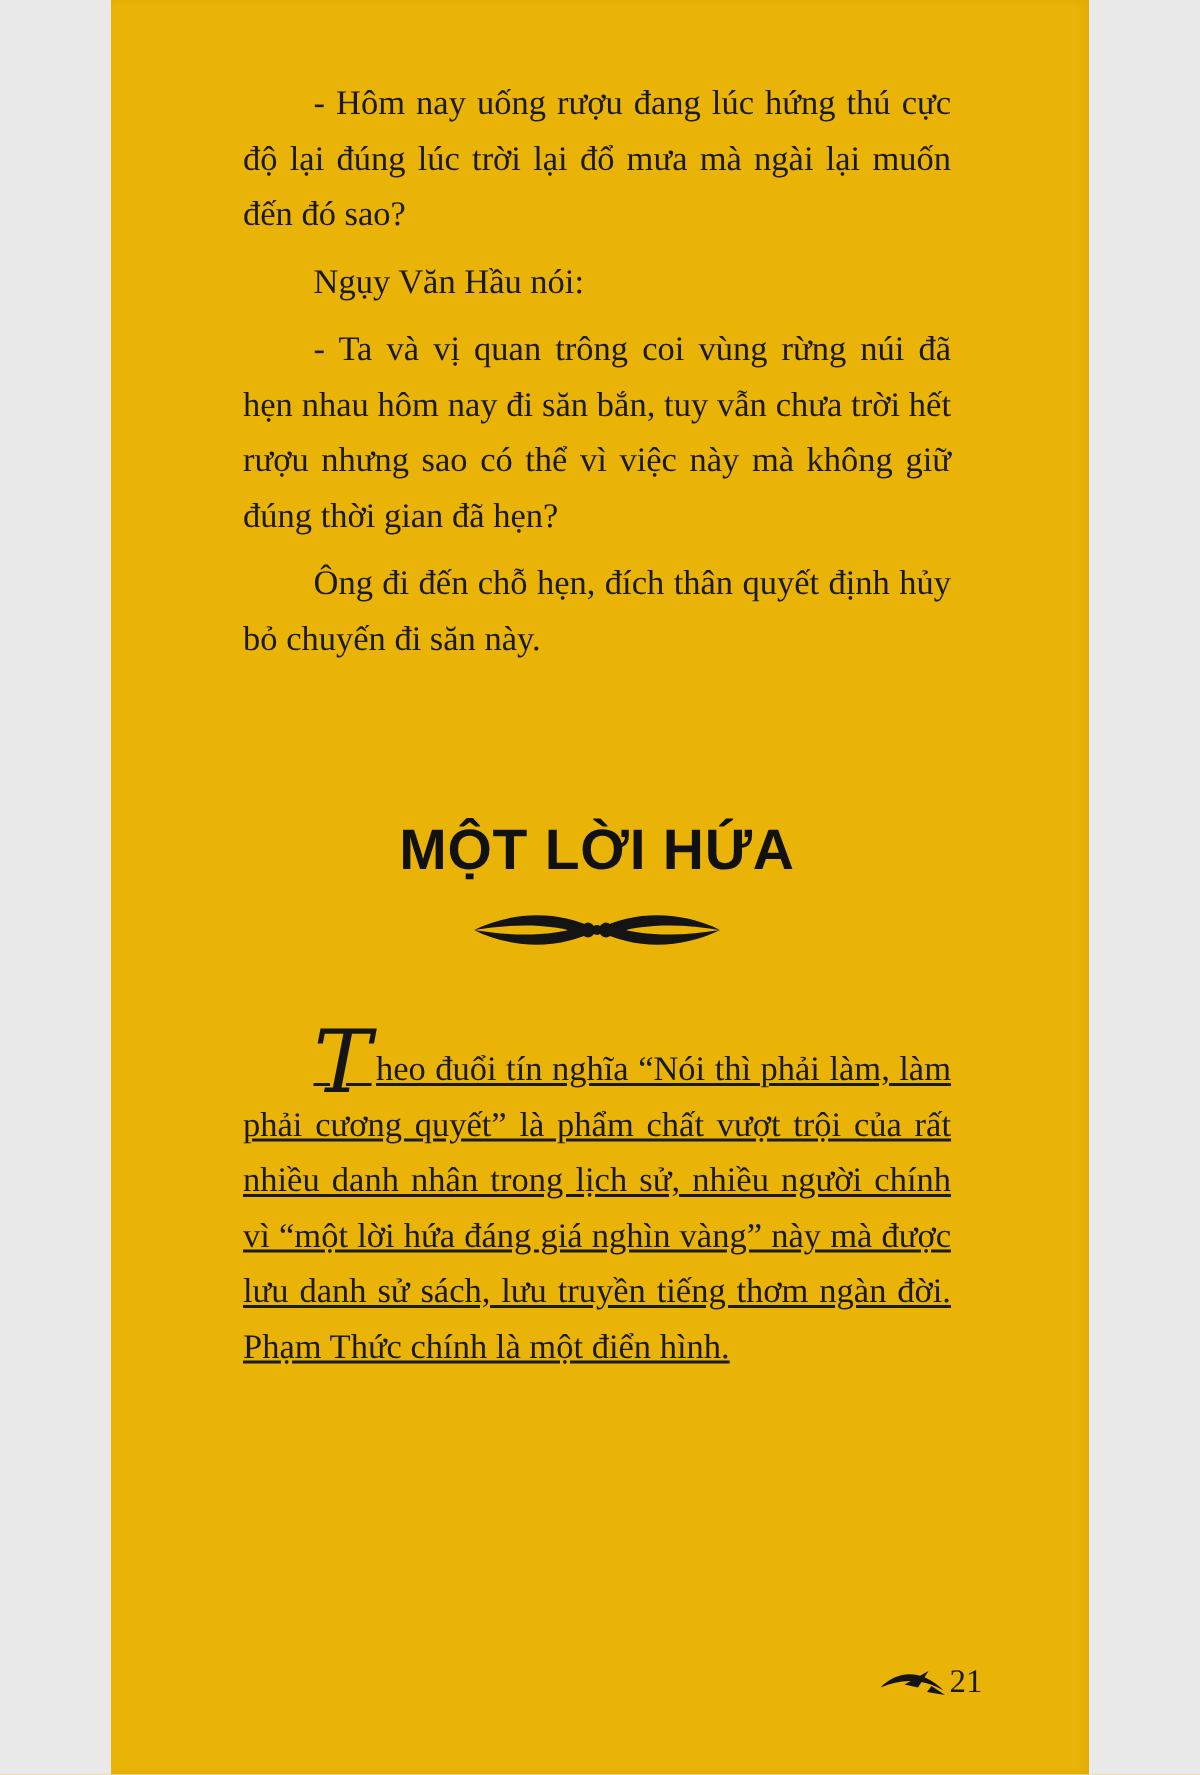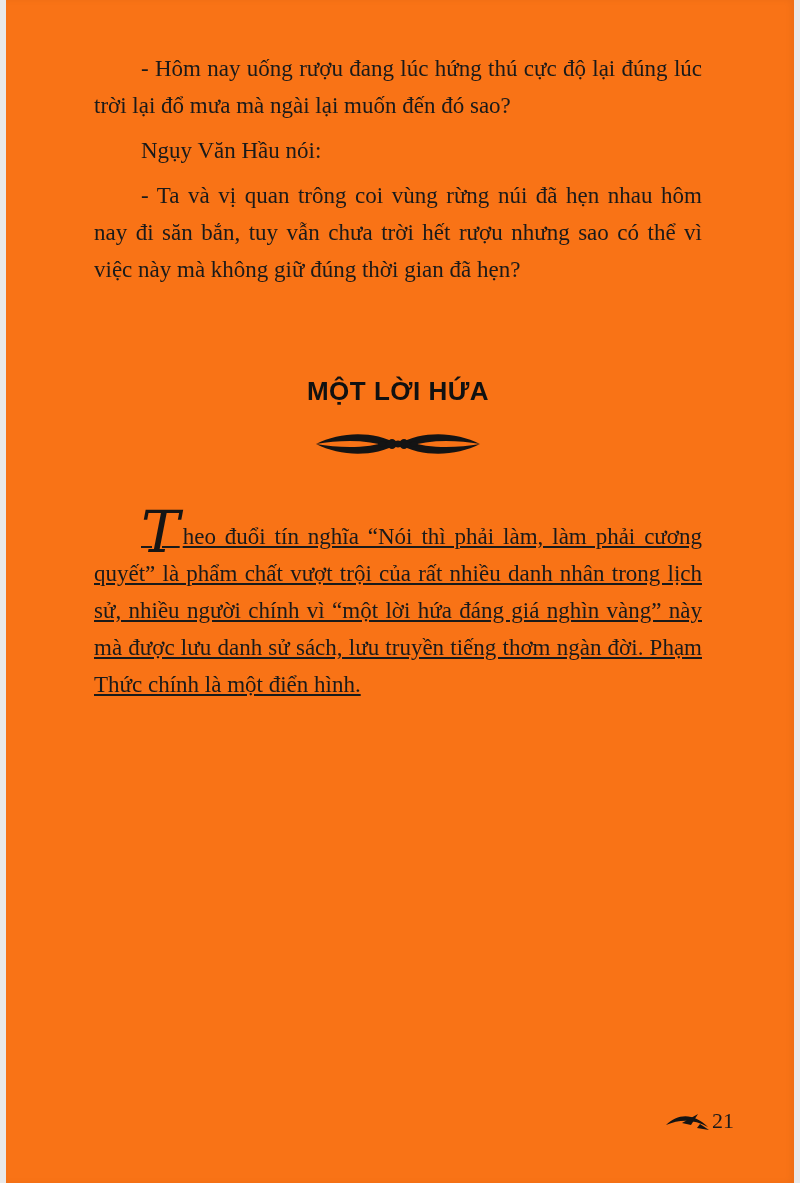--- a/index.html
+++ b/index.html
@@ -1,47 +1,47 @@
 <!DOCTYPE html>
 <html><head>
 <meta charset="utf-8">
 <style>
   * { box-sizing: border-box; }
   html, body { margin: 0; padding: 0; background: #e9e9e9; }
 
   .page {
-    width: 788px;
+    width: 652px;
     height: 1183px;
     margin: 0 auto;
-    background: #f97316;
+    background: #eab308;
     color: #1a1a1a;
     font-family: "Liberation Serif", "DejaVu Serif", serif;
     position: relative;
     overflow: hidden;
     box-shadow: inset -3px 0 6px rgba(0,0,0,0.05);
   }
 
   .content {
     padding: 50px 92px 0 88px;
   }
 
   .para {
     font-size: 23px;
     line-height: 37px;
     text-align: justify;
     text-indent: 47px;
     margin: 0 0 8px 0;
   }
 
   .chapter-heading {
-    margin-top: 80px;
+    margin-top: 100px;
     text-align: center;
     font-family: "Liberation Sans", "DejaVu Sans", sans-serif;
     font-weight: bold;
-    font-size: 26px;
+    font-size: 38px;
     line-height: 46px;
     letter-spacing: 0.5px;
     color: #111;
   }
 
   .ornament {
     text-align: center;
     margin-top: 12px;
     height: 36px;
   }
@@ -57,21 +57,21 @@
     font-size: 58px;
     line-height: 37px;
     vertical-align: -8px;
     margin-right: 3px;
     color: #151515;
   }
 
   .footer {
     position: absolute;
     top: 1108px;
-    right: 60px;
+    right: 71px;
     display: flex;
     align-items: center;
     gap: 2px;
   }
 
   .footer-num {
     font-size: 22px;
     color: #1a1a1a;
   }
 
@@ -80,20 +80,21 @@
 </head>
 <body>
 
 <div class="page">
   <div class="content">
 
     <div>
       <p class="para">- Hôm nay uống rượu đang lúc hứng thú cực độ lại đúng lúc trời lại đổ mưa mà ngài lại muốn đến đó sao?</p>
       <p class="para">Ngụy Văn Hầu nói:</p>
       <p class="para">- Ta và vị quan trông coi vùng rừng núi đã hẹn nhau hôm nay đi săn bắn, tuy vẫn chưa trời hết rượu nhưng sao có thể vì việc này mà không giữ đúng thời gian đã hẹn?</p>
+      <p class="para">Ông đi đến chỗ hẹn, đích thân quyết định hủy bỏ chuyến đi săn này.</p>
     </div>
 
     <div class="chapter-heading">
       <div>MỘT LỜI HỨA</div>
     </div>
 
     <div class="ornament">
       <svg class="orn-svg" width="180" height="36" viewBox="0 0 180 36">
         <g fill="#141414">
           <path d="M90 18 C64 4, 32 6, 8 18 C32 14, 58 13, 82 21 Z"></path>

